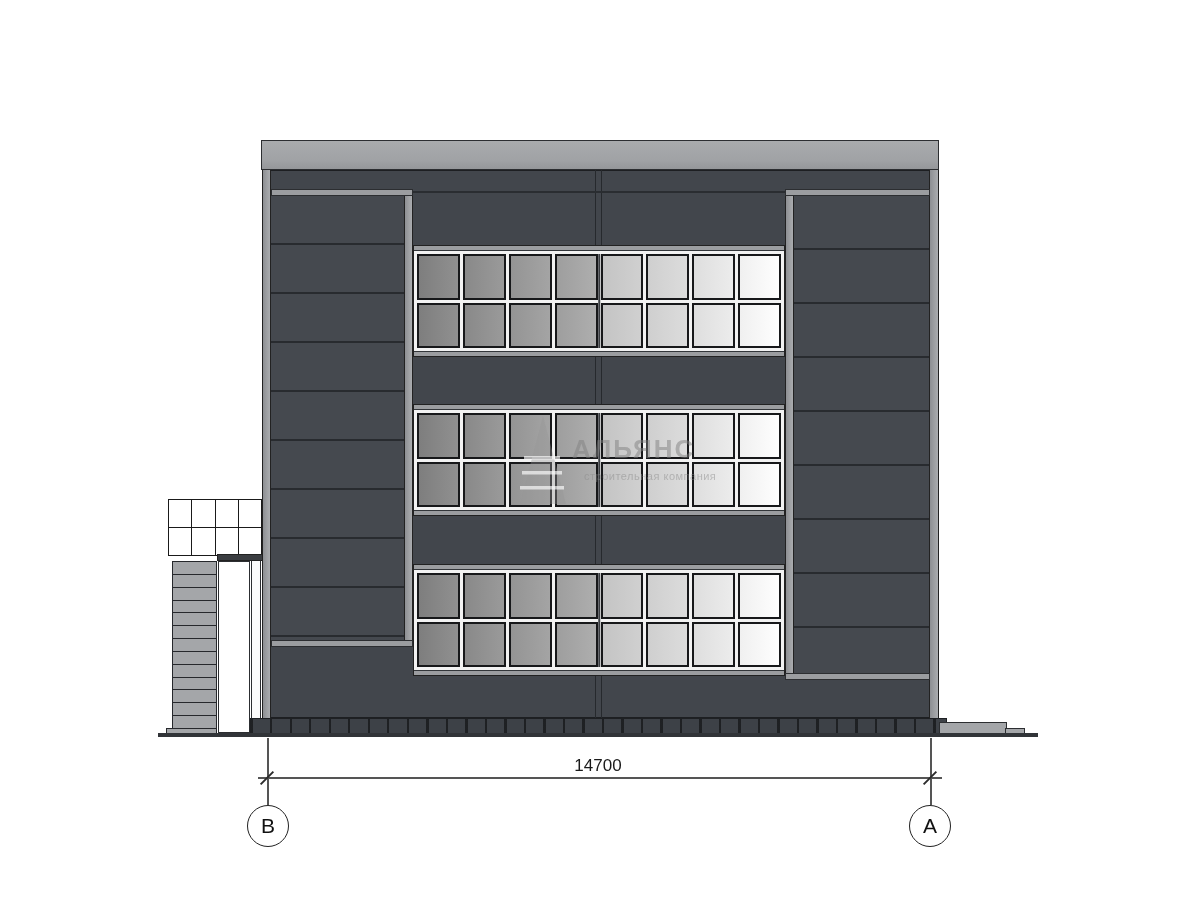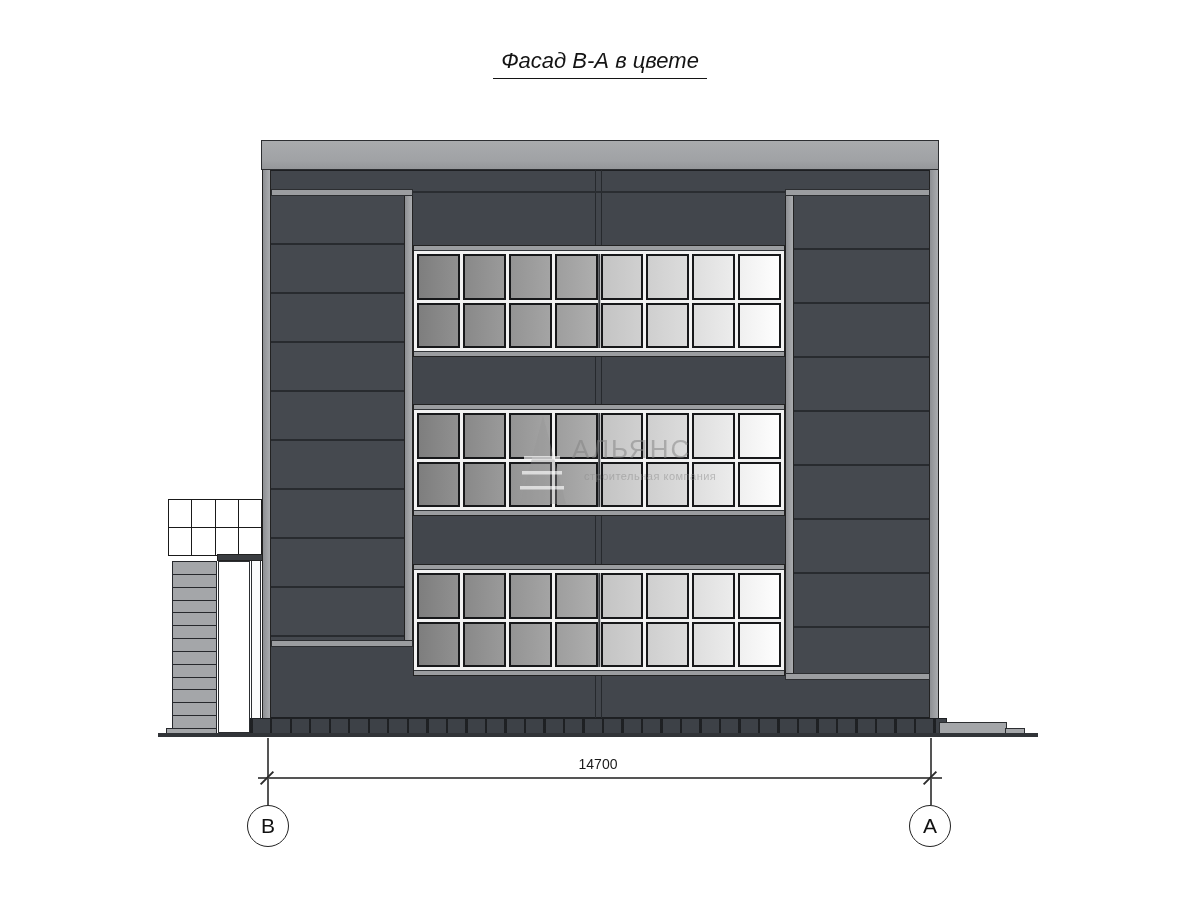--- a/index.html
+++ b/index.html
@@ -79,44 +79,41 @@
   #stair-steps{left:172px;top:561px;width:45px;height:168px;display:flex;flex-direction:column;}
   .step{flex:1;background:var(--step,#a4a6a9);border:1px solid #26282c;border-top:none;}
   .step:first-child{border-top:1px solid #26282c;}
   #stair-base{left:166px;top:728px;width:51px;height:8px;background:var(--step,#a4a6a9);border:1px solid #26282c;}
   #door{left:218px;top:561px;width:32px;height:172px;background:#fff;border:1px solid #2c2e31;}
   #door-side{left:251px;top:561px;width:10px;height:172px;background:#fbfbfb;
              border-left:1px solid #2c2e31;border-right:1px solid #2c2e31;}
 
   
   #watermark{left:508px;top:412px;width:340px;height:95px;pointer-events:none;}
-  #wm-name{position:absolute;left:64px;top:22px;font-size:26px;font-weight:normal;
+  #wm-name{position:absolute;left:64px;top:22px;font-size:26px;font-weight:bold;
            letter-spacing:2px;color:rgba(128,128,128,.5);}
   #wm-tagline{position:absolute;left:76px;top:58px;font-size:11px;letter-spacing:.5px;
               color:rgba(140,140,140,.5);}
 
   
   .ext-line{width:1.5px;height:67px;background:var(--drawing-line,#555);}
   #ext-left{left:267px;top:738px;} #ext-right{left:930px;top:738px;}
   #dim-line{left:258px;top:777px;width:684px;height:1.5px;background:var(--drawing-line,#555);}
   .tick{width:2px;height:18px;background:#2b2b2b;transform:rotate(45deg);}
   #tick-left{left:266px;top:769px;} #tick-right{left:929px;top:769px;}
-  #dim-text{left:548px;top:756px;width:100px;text-align:center;font-size:14px;color:#1a1a1a;}
+  #dim-text{left:548px;top:756px;width:100px;text-align:center;font-size:17px;color:#1a1a1a;}
   .axis-circle{width:42px;height:42px;border:1.5px solid #222;border-radius:50%;background:#fff;
                display:flex;align-items:center;justify-content:center;font-size:21px;color:#111;}
   #axis-left{left:247px;top:805px;} #axis-right{left:909px;top:805px;}
 </style>
 </head>
 <body>
 
 <div id="canvas">
 
-  <div class="title-wrap">
-    <span class="title">Фасад В-А в цвете</span>
-  </div>
 
   <div class="abs" id="facade"></div>
   <div class="abs" id="parapet"></div>
   <div class="abs" id="center-seam"></div>
   <div class="abs" id="central-hline"></div>
 
   <div class="abs" id="left-panel"></div>
   <div class="abs" id="right-panel"></div>
 
   <div class="abs mullion" id="mullion-left"></div>

